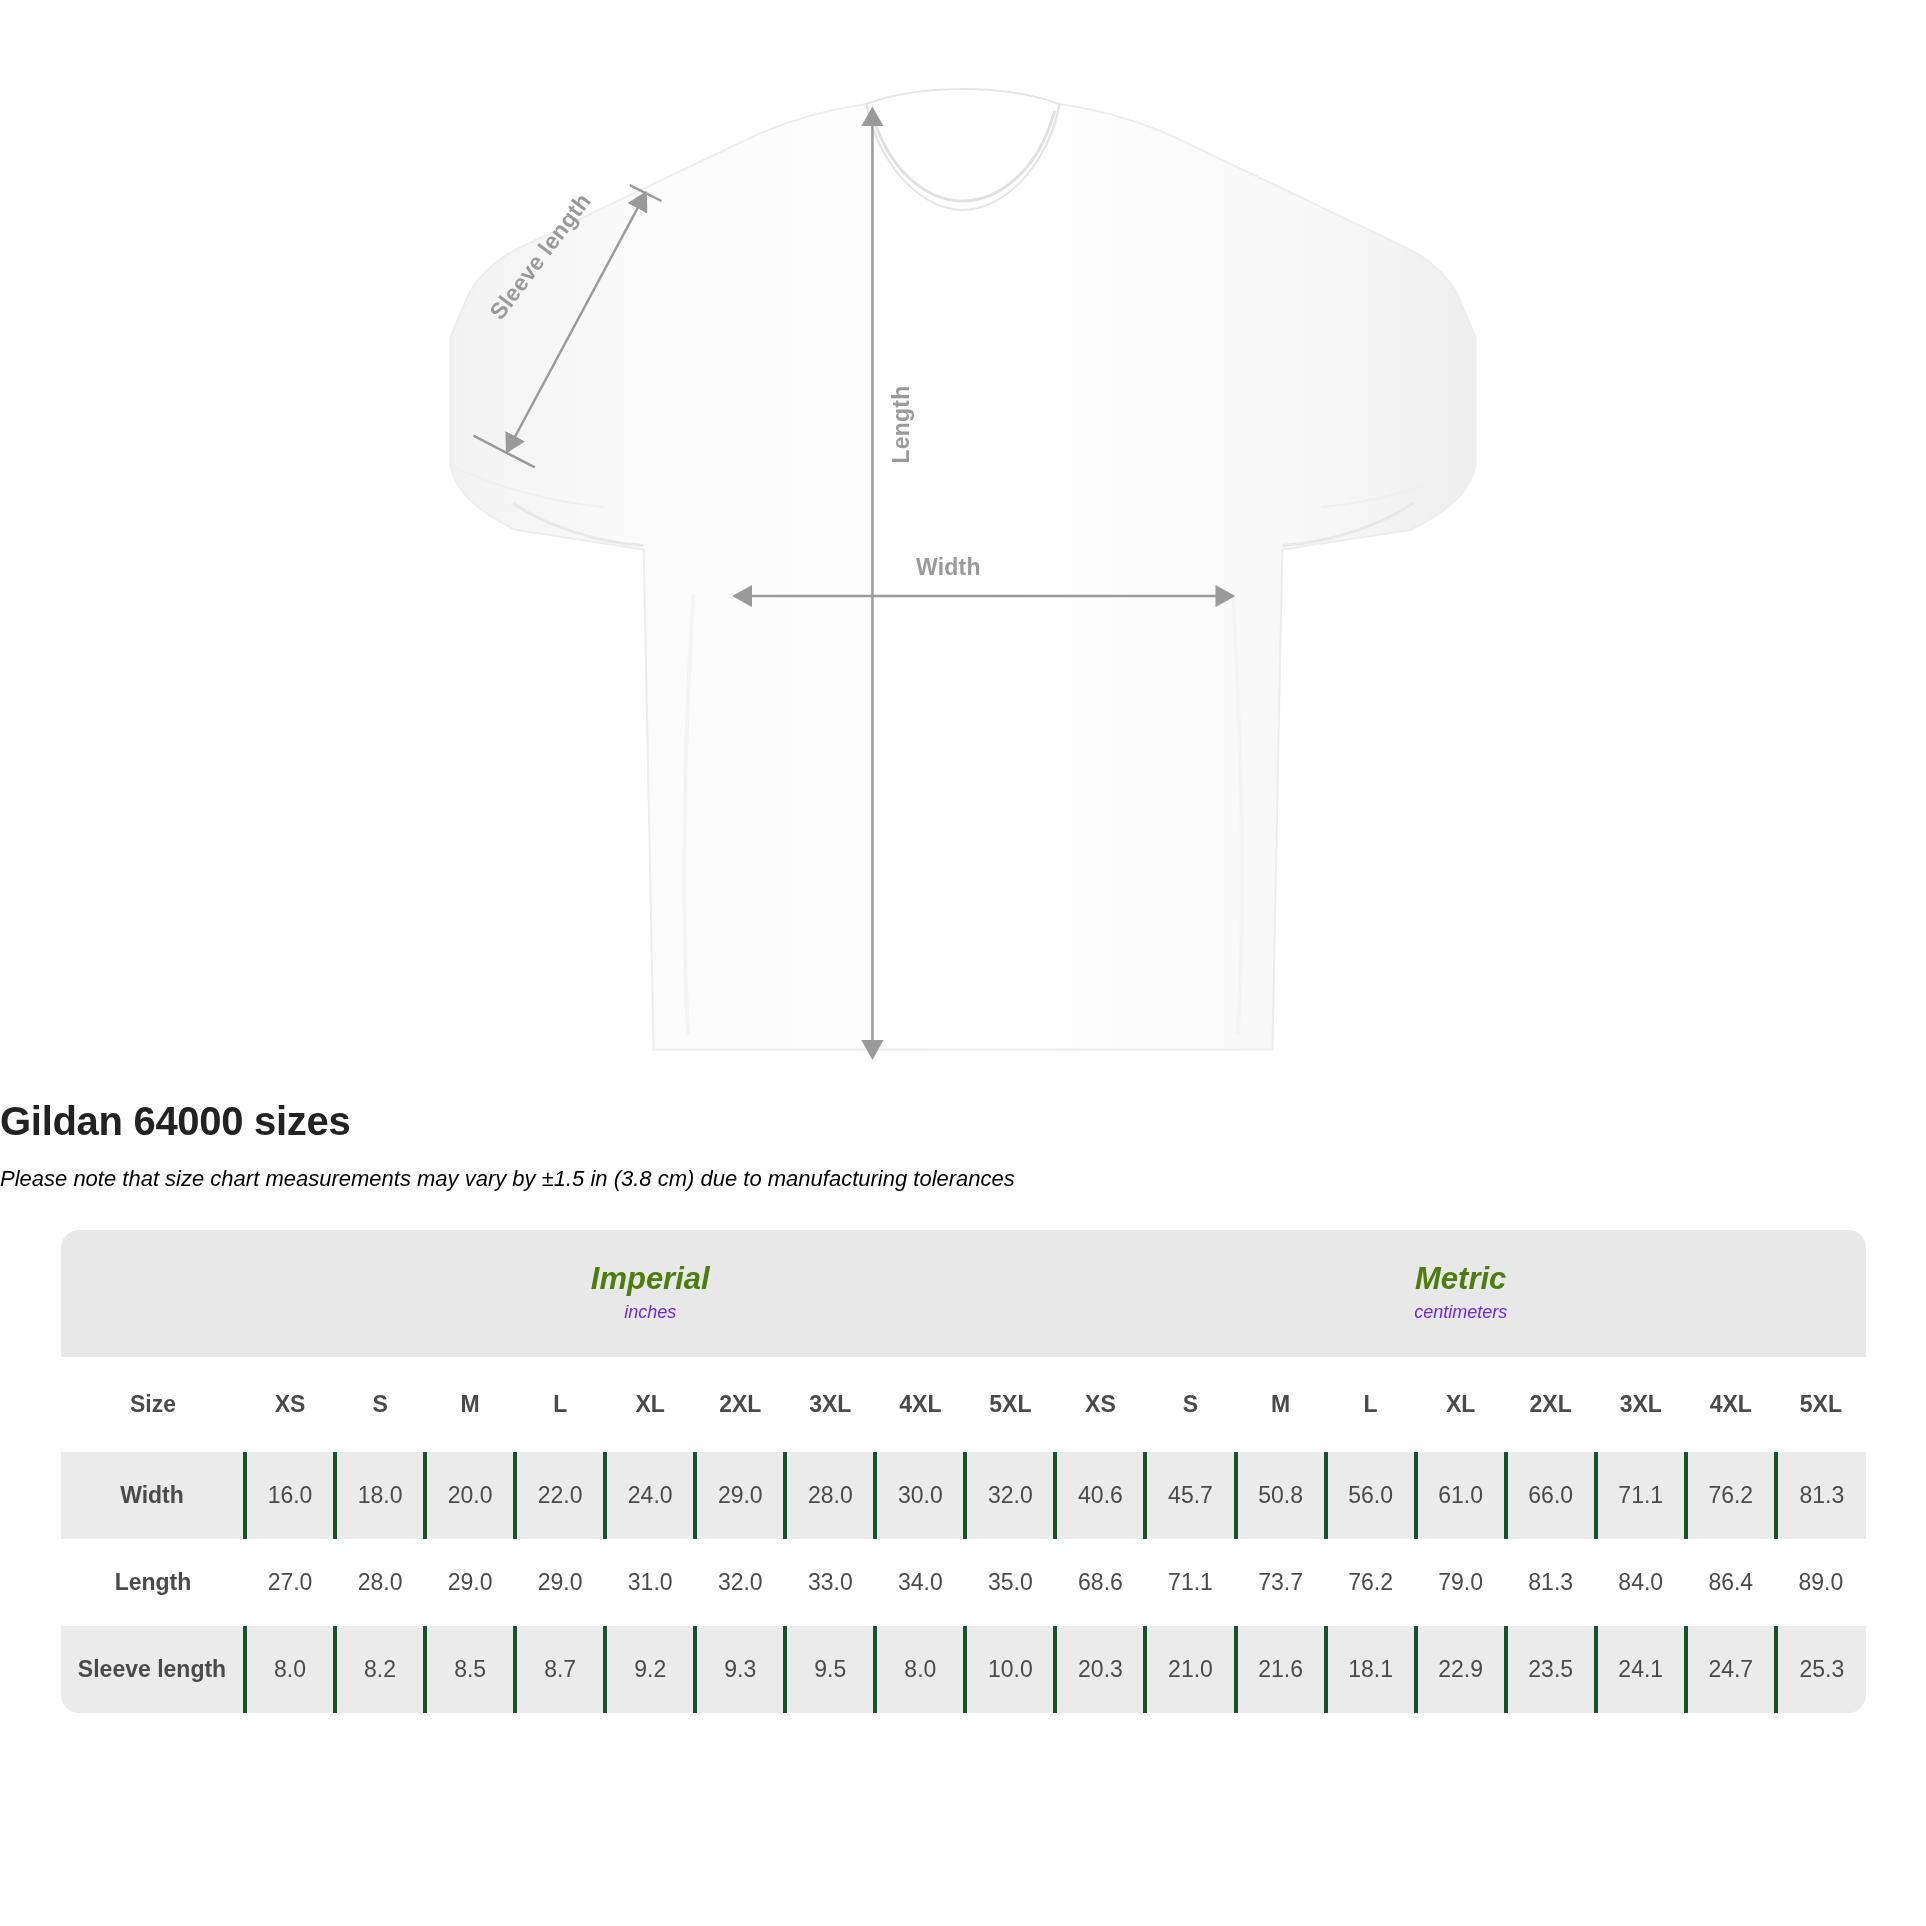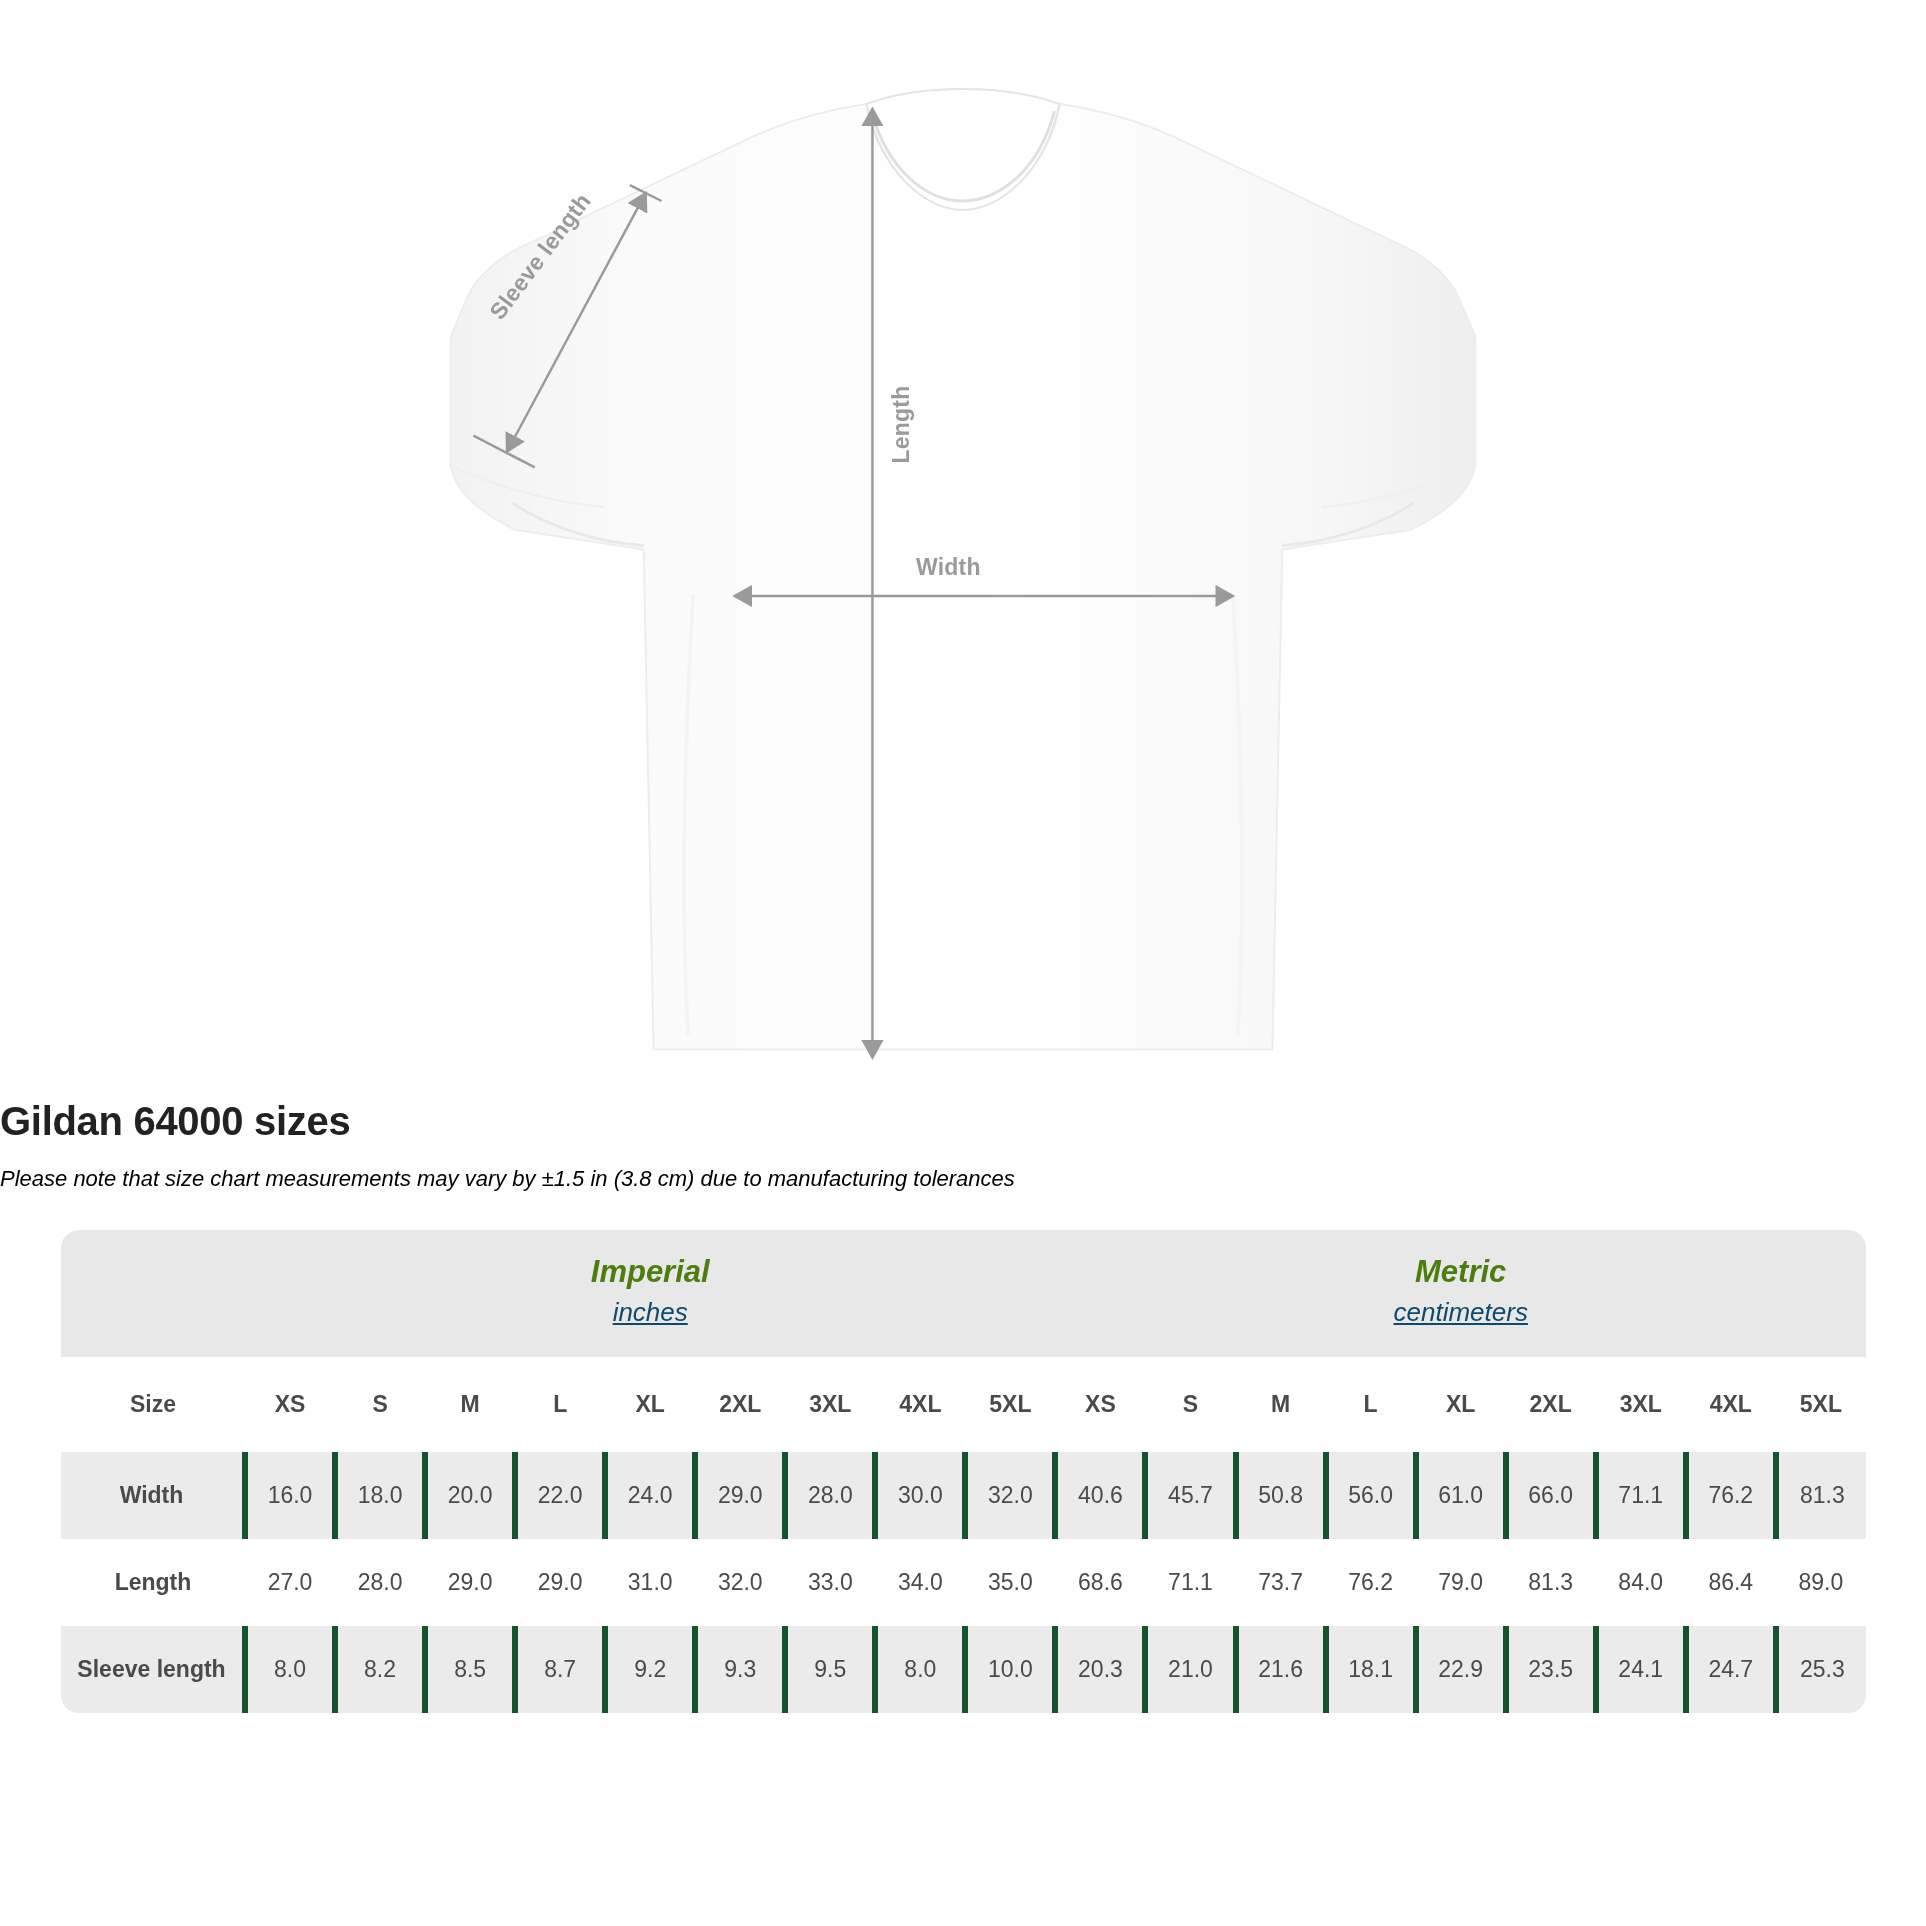--- a/index.html
+++ b/index.html
@@ -99,25 +99,24 @@
     vertical-align: middle;
   }
   .unit-title {
     font-size: 31px;
     font-weight: bold;
     font-style: italic;
     color: #4d7c0f;
     line-height: 1.25;
   }
   .unit-sub {
-    font-size: 26px;
+    font-size: 18px;
     font-style: italic;
-    color: #0c4a6e;
+    color: #6d28d9;
     line-height: 1.6;
-    text-decoration: underline;
   }
   .header-row td {
     background: #ffffff;
     height: 95px;
     font-weight: bold;
     color: #585858;
     font-size: 24px;
   }
   .row-label {
     font-weight: bold;
@@ -130,21 +129,21 @@
   .data-row td {
     height: 87px;
     background: #ffffff;
   }
   .col-first { width: 184px; }
 
   .cell-sep {
     border-left: 2px solid #ffffff;
   }
   .data-row.shade td.cell-sep {
-    border-left: 6px solid #14532d;
+    border-left: 4px solid #14532d;
   }
   
   .table-wrap { box-shadow: none; }
 </style>
 </head>
 <body>
 
 <div class="page">
 
   <div class="illustration">

